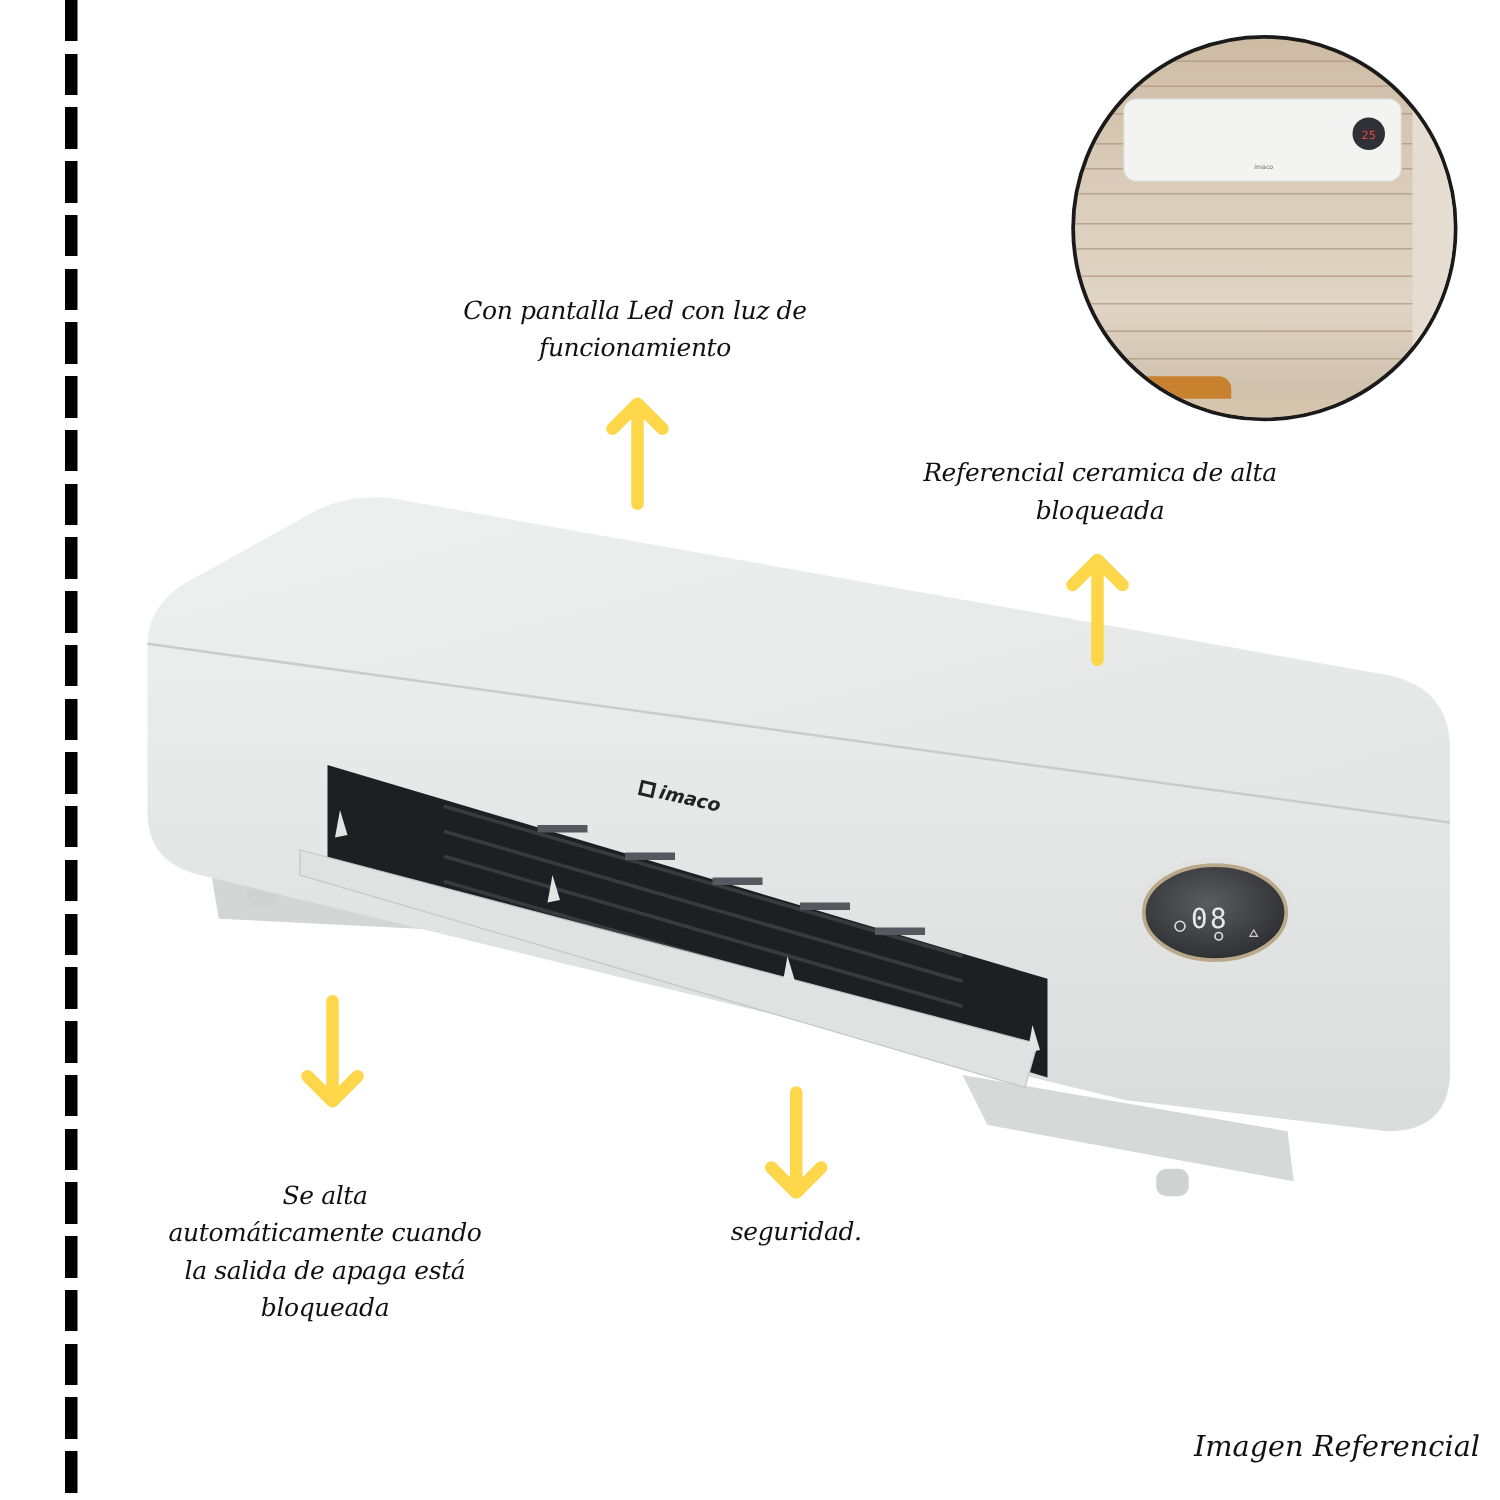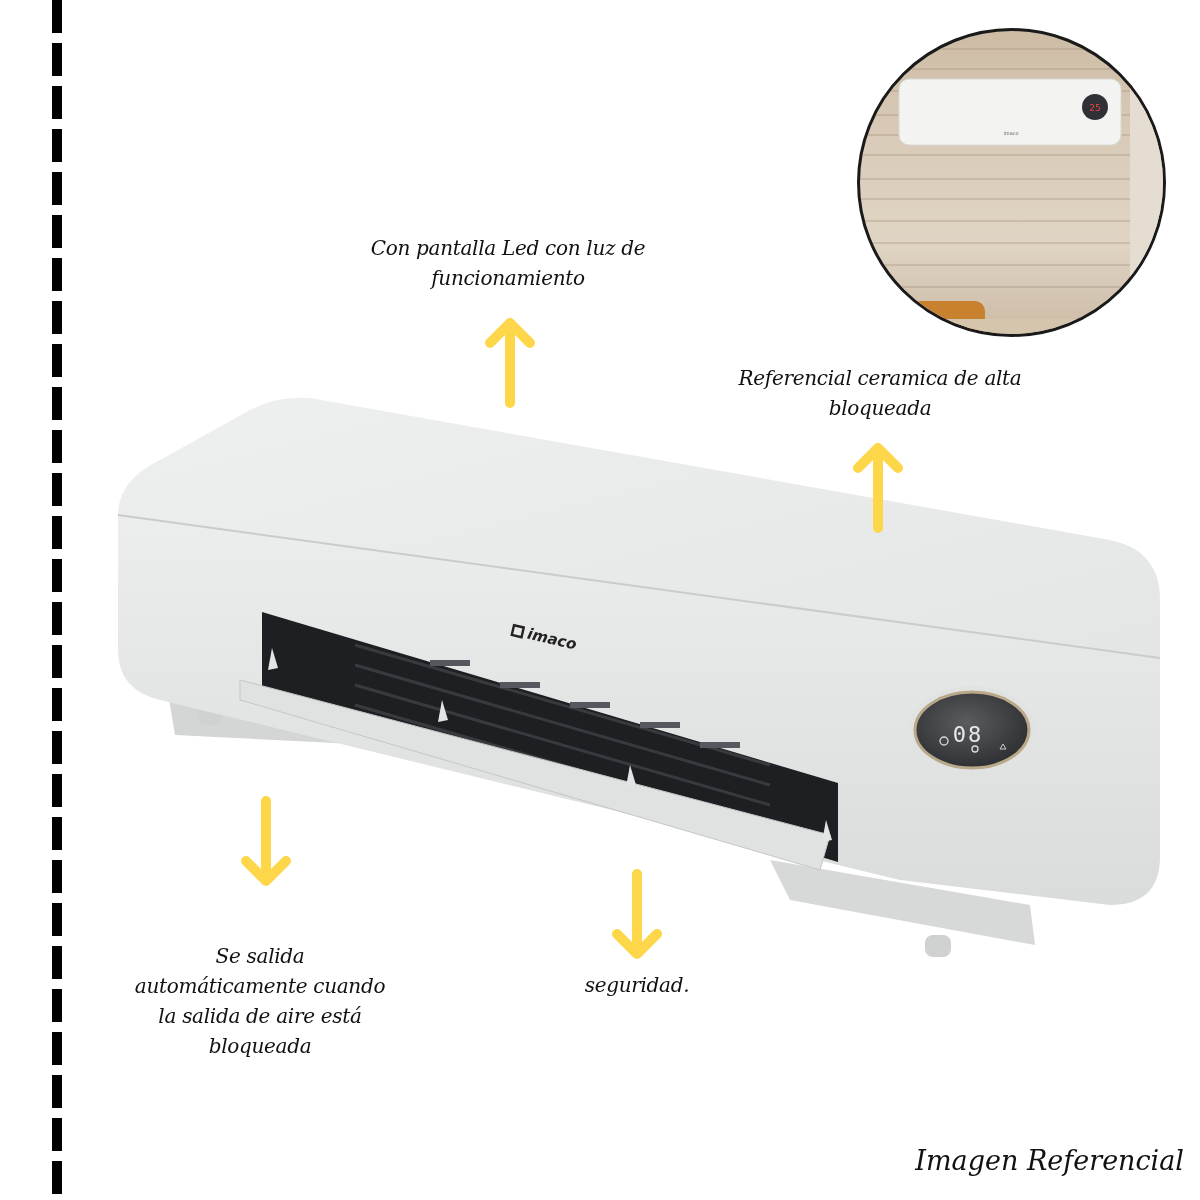--- a/index.html
+++ b/index.html
@@ -17,21 +17,21 @@
     font-style: italic; font-size: 20px; line-height: 30px; letter-spacing: -0.3px;
   }
   .arrow { position: absolute; }
   .product { position: absolute; left: 0; top: 0; }
   .inset {
     position: absolute; left: 857px; top: 28px; width: 303px; height: 303px;
     border-radius: 50%; border: 3px solid #1a1a1a; overflow: hidden;
     background: linear-gradient(180deg,#cdbba4 0%,#d9cbb8 35%,#e0d4c4 70%,#cbbba6 100%);
   }
   .footer-note {
-    position: absolute; right: 16px; top: 1145px; font-style: italic; font-size: 27px; color: #111;
+    position: absolute; right: 16px; top: 1145px; font-style: italic; font-size: 23px; color: #111;
   }
 </style>
 </head>
 <body>
 
 <div class="dashed-border"></div>
 
 <div class="inset">
   <svg width="303" height="303" viewBox="0 0 303 303">
 
@@ -139,23 +139,23 @@
   <div>bloqueada</div>
 </div>
 <svg class="arrow" style="left:848px; top:440px;" width="60" height="95" viewBox="0 0 60 95">
   <path d="M30 88 L30 8 M10 28 L30 8 L50 28" stroke="#FDD64A" stroke-width="10" stroke-linecap="round" stroke-linejoin="round" fill="none"></path>
 </svg>
 
 <svg class="arrow" style="left:236px; top:795px;" width="60" height="95" viewBox="0 0 60 95">
   <path d="M30 6 L30 86 M10 66 L30 86 L50 66" stroke="#FDD64A" stroke-width="10" stroke-linecap="round" stroke-linejoin="round" fill="none"></path>
 </svg>
 <div class="callout" style="left:80px; top:941px; width:360px;">
-  <div>Se salida</div>
+  <div>Se alta</div>
   <div>automáticamente cuando</div>
-  <div>la salida de aire está</div>
+  <div>la salida de apaga está</div>
   <div>bloqueada</div>
 </div>
 
 <svg class="arrow" style="left:607px; top:868px;" width="60" height="95" viewBox="0 0 60 95">
   <path d="M30 6 L30 86 M10 66 L30 86 L50 66" stroke="#FDD64A" stroke-width="10" stroke-linecap="round" stroke-linejoin="round" fill="none"></path>
 </svg>
 <div class="callout" style="left:517px; top:970px; width:240px;">
   <div>seguridad.</div>
 </div>
 

